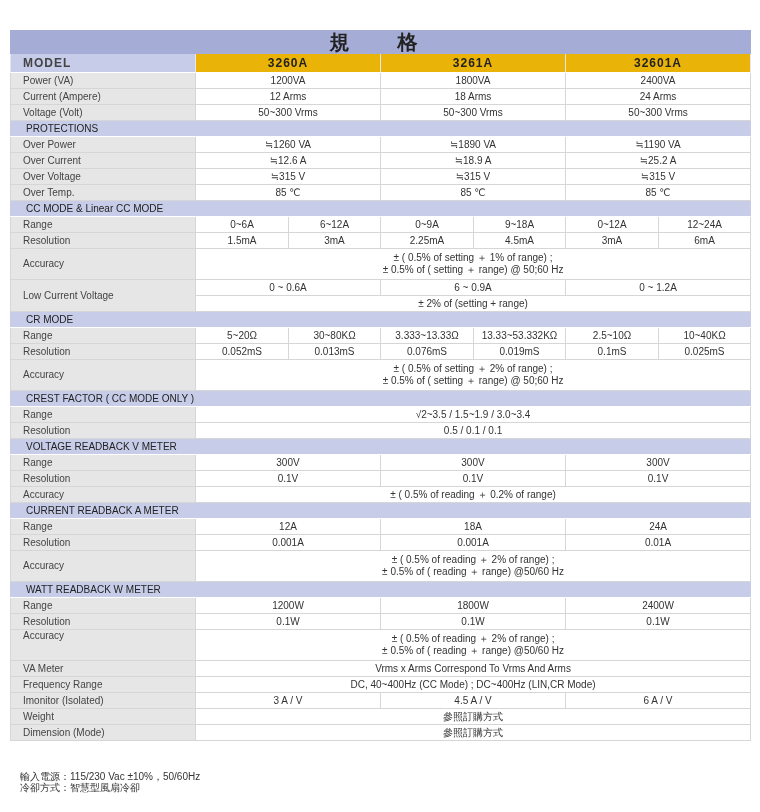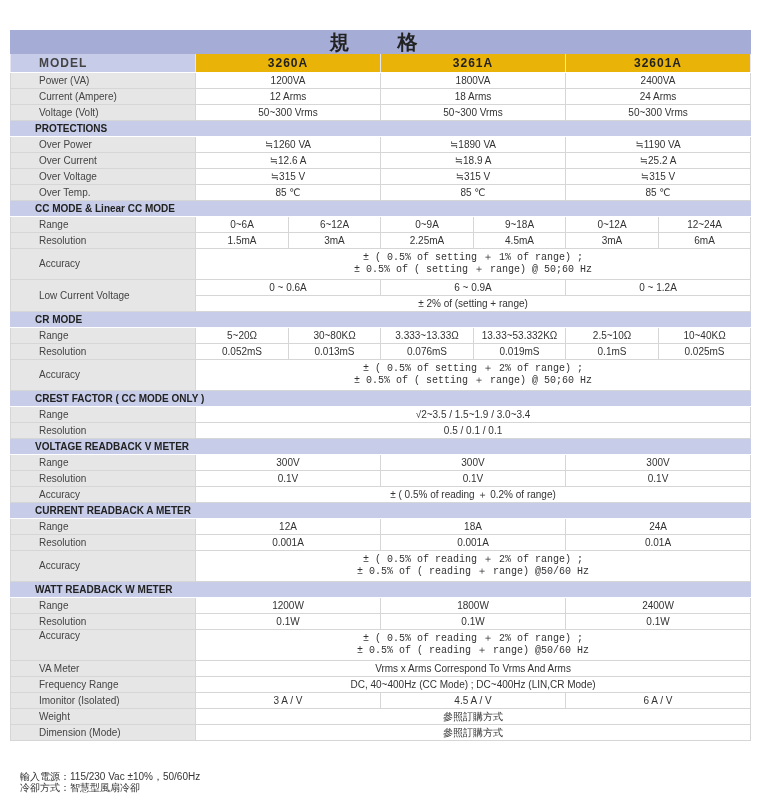--- a/index.html
+++ b/index.html
@@ -1,25 +1,25 @@
 <!DOCTYPE html>
 <html><head>
 <meta charset="utf-8">
 <style>
   html, body { margin: 0; padding: 0; background: #ffffff; }
   body { width: 760px; height: 812px; position: relative; font-family: "Liberation Sans", "DejaVu Sans", sans-serif; color: #333; overflow: hidden; }
   table.spec { position: absolute; left: 10px; top: 30px; width: 740px; border-collapse: collapse; table-layout: fixed; font-size: 10px; }
   table.spec td { border: 1px solid #d6d6d6; padding: 0 3px; height: 15px; line-height: 15px; text-align: center; white-space: nowrap; overflow: hidden; }
-  table.spec td.lbl { text-align: left; background: #e6e6e6; color: #444; padding-left: 28px; }
+  table.spec td.lbl { text-align: left; background: #e6e6e6; color: #444; padding-left: 12px; }
   tr.title td { background: #a5acd6; height: 22px; font-size: 20px; font-weight: bold; color: #222; letter-spacing: 14px; border-color: #a5acd6; }
   tr.model td { background: #eab308; height: 18px; font-size: 12px; font-weight: bold; color: #222; letter-spacing: 1px; border-color: #ffffff #e6e6f2; }
   tr.model td.lbl { background: #c7cce8; font-size: 12px; letter-spacing: 1px; }
-  tr.section td { background: #c7cce8; font-weight: bold; color: #222; text-align: left; padding-left: 24px; height: 15px; border-color: #ffffff #c7cce8; }
+  tr.section td { background: #c7cce8; font-weight: normal; color: #222; text-align: left; padding-left: 15px; height: 15px; border-color: #ffffff #c7cce8; }
   tr.tall td { height: 30px; line-height: 12px; }
-  td.multi { line-height: 12px !important; font-family: Liberation Mono, monospace; }
+  td.multi { line-height: 12px !important; }
   td.top { vertical-align: top; padding-top: 3px; }
   .footnote { position: absolute; left: 20px; font-size: 10px; color: #333; }
   .line { display: block; }
 </style>
 </head>
 <body>
 
 <table class="spec">
   <colgroup>
     <col style="width:185px">

